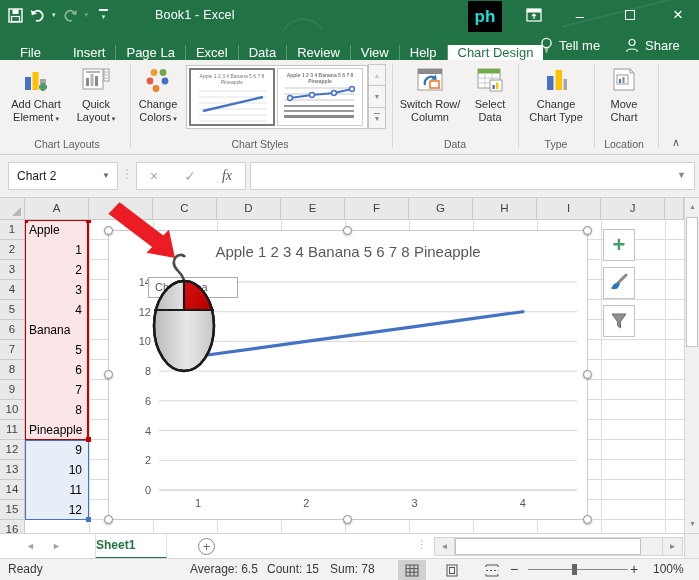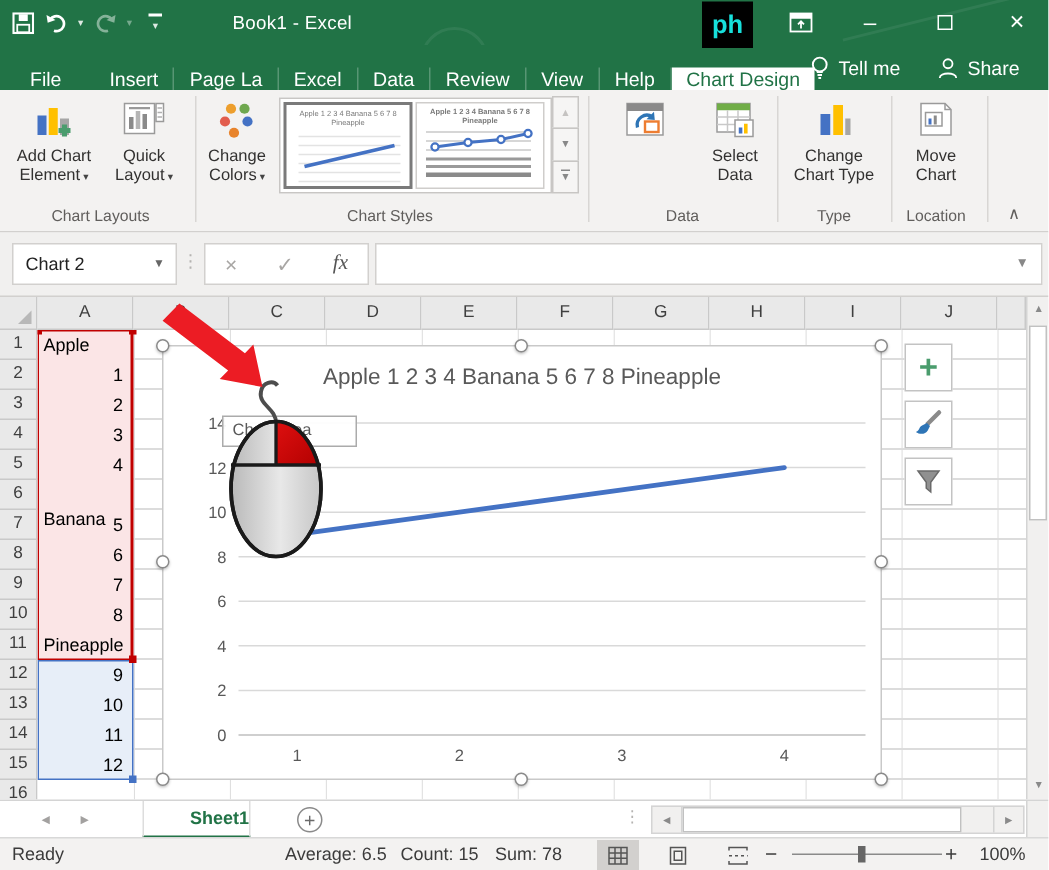--- a/index.html
+++ b/index.html
@@ -86,21 +86,21 @@
   .arrow-svg { position:absolute; left:100px; top:2px; z-index:7; }
 
   
   .vscroll { position:absolute; left:684px; top:0; width:15px; height:335px; background:#f1f0ef; border-left:1px solid #d4d4d4; }
   .vs-arrow { position:absolute; left:1px; width:13px; height:16px; font-size:7px; color:#8a8a8a; text-align:center; line-height:16px; background:#f1f0ef; }
   .vs-thumb { position:absolute; left:1px; top:19px; width:12px; height:130px; background:#fff; border:1px solid #c1c1c1; }
 
   
   .tabsrow { position:absolute; left:0; top:533px; width:699px; height:25px; background:#fff; border-top:1px solid #d4d4d4; font-size:12px; }
   .navarr { position:absolute; top:0; height:25px; line-height:25px; color:#a3a1a0; font-size:9px; }
-  .sheettab { position:absolute; left:95px; top:0; width:72px; height:25px; background:#fff; border-left:1px solid #ddd; border-right:1px solid #ddd; border-bottom:2.5px solid #217346; color:#217346; font-weight:bold; text-align:right; line-height:23px; }
+  .sheettab { position:absolute; left:95px; top:0; width:72px; height:25px; background:#fff; border-left:1px solid #ddd; border-right:1px solid #ddd; border-bottom:2.5px solid #217346; color:#217346; font-weight:bold; text-align:left; line-height:23px; }
   .newsheet { position:absolute; left:198px; top:4px; width:17px; height:17px; border:1px solid #8a8a8a; border-radius:50%; color:#6a6a6a; font-size:13px; text-align:center; line-height:15px; }
   .tdots { position:absolute; left:416px; top:4px; color:#b5b3b1; font-size:11px; }
   .hscroll { position:absolute; left:434px; top:3px; width:249px; height:19px; background:#f1f0ef; border:1px solid #d4d4d4; }
   .hs-arrow { position:absolute; top:0; width:20px; height:17px; color:#8a8a8a; font-size:8px; text-align:center; line-height:17px; }
   .hs-thumb { position:absolute; left:20px; top:0; width:186px; height:17px; background:#fff; border:1px solid #c1c1c1; }
   .scroll-corner { position:absolute; left:684px; top:0; width:15px; height:25px; background:#f1f0ef; border-left:1px solid #d4d4d4; }
 
   
   .statusbar { position:absolute; left:0; top:558px; width:699px; height:22px; background:#f3f2f1; border-top:1px solid #d8d8d8; font-size:12px; color:#3b3b3b; }
   .sb { position:absolute; top:0; height:22px; line-height:21px; }
@@ -268,20 +268,21 @@
     <div class="bigbtn" style="left:396px; width:68px;">
       <span class="ic">
         <svg width="28" height="28" viewBox="0 0 28 28">
           <rect x="2" y="3" width="24" height="21" fill="#fff" stroke="#9a9a9a"></rect>
           <rect x="2" y="3" width="24" height="5" fill="#8a8a8a"></rect>
           <path d="M9,19 A6.5,6.5 0 0 1 19,12" fill="none" stroke="#2e75b6" stroke-width="2.2"></path>
           <path d="M20,8.5 L20.5,14 L15,13.5 Z" fill="#2e75b6"></path>
           <rect x="14" y="15" width="9" height="7" fill="none" stroke="#ed7d31" stroke-width="1.6"></rect>
         </svg>
       </span>
+      <span class="biglabel"><span>Switch Row/ Column</span></span>
     </div>
     <div class="bigbtn" style="left:466px; width:48px;">
       <span class="ic">
         <svg width="28" height="28" viewBox="0 0 28 28">
           <rect x="2" y="3" width="22" height="19" fill="#fff" stroke="#9a9a9a"></rect>
           <rect x="2" y="3" width="22" height="4.5" fill="#70ad47"></rect>
           <path d="M2,12 h22 M2,17 h22 M9,7.5 v14 M16,7.5 v14" stroke="#c9c9c9"></path>
           <rect x="14" y="14" width="12" height="11" fill="#fff" stroke="#9a9a9a"></rect>
           <rect x="16.5" y="19" width="2.4" height="4" fill="#4472c4"></rect>
           <rect x="20" y="16.5" width="2.4" height="6.5" fill="#ffc000"></rect>
@@ -377,21 +378,21 @@
       <div class="blk-blue"></div>
       <div class="hsq" style="left:-2px; top:-2px; background:#c00000;"></div>
       <div class="hsq" style="left:61px; top:-2px; background:#c00000;"></div>
       <div class="hsq" style="left:61px; top:217px; background:#c00000;"></div>
       <div class="hsq" style="left:61px; top:297px; background:#4472c4;"></div>
     <div class="cell text" style="top: 0px;">Apple</div>
         <div class="cell num" style="top: 20px;">1</div>
         <div class="cell num" style="top: 40px;">2</div>
         <div class="cell num" style="top: 60px;">3</div>
         <div class="cell num" style="top: 80px;">4</div>
-        <div class="cell text" style="top: 100px; margin-top: 16px;">Banana</div>
+        <div class="cell text" style="top: 100px;">Banana</div>
         <div class="cell num" style="top: 120px;">5</div>
         <div class="cell num" style="top: 140px;">6</div>
         <div class="cell num" style="top: 160px;">7</div>
         <div class="cell num" style="top: 180px;">8</div>
         <div class="cell text" style="top: 200px;">Pineapple</div>
         <div class="cell num" style="top: 220px;">9</div>
         <div class="cell num" style="top: 240px;">10</div>
         <div class="cell num" style="top: 260px;">11</div>
         <div class="cell num" style="top: 280px;">12</div>
       </div>

